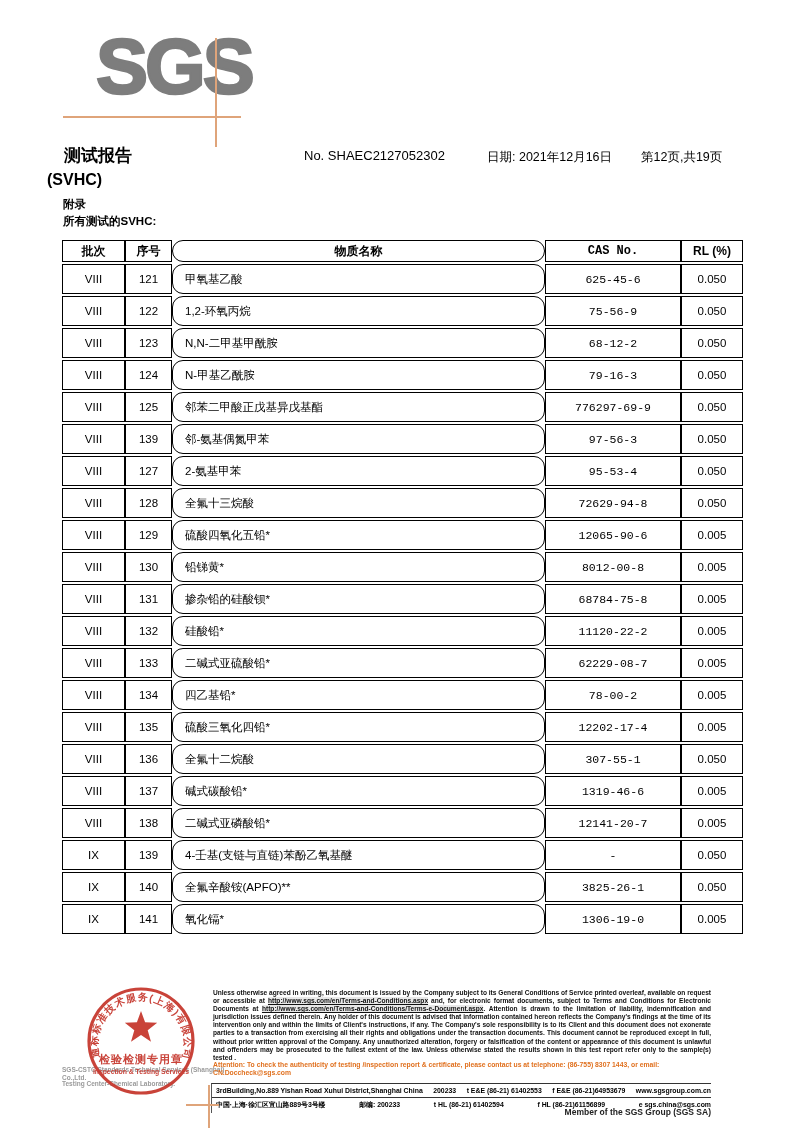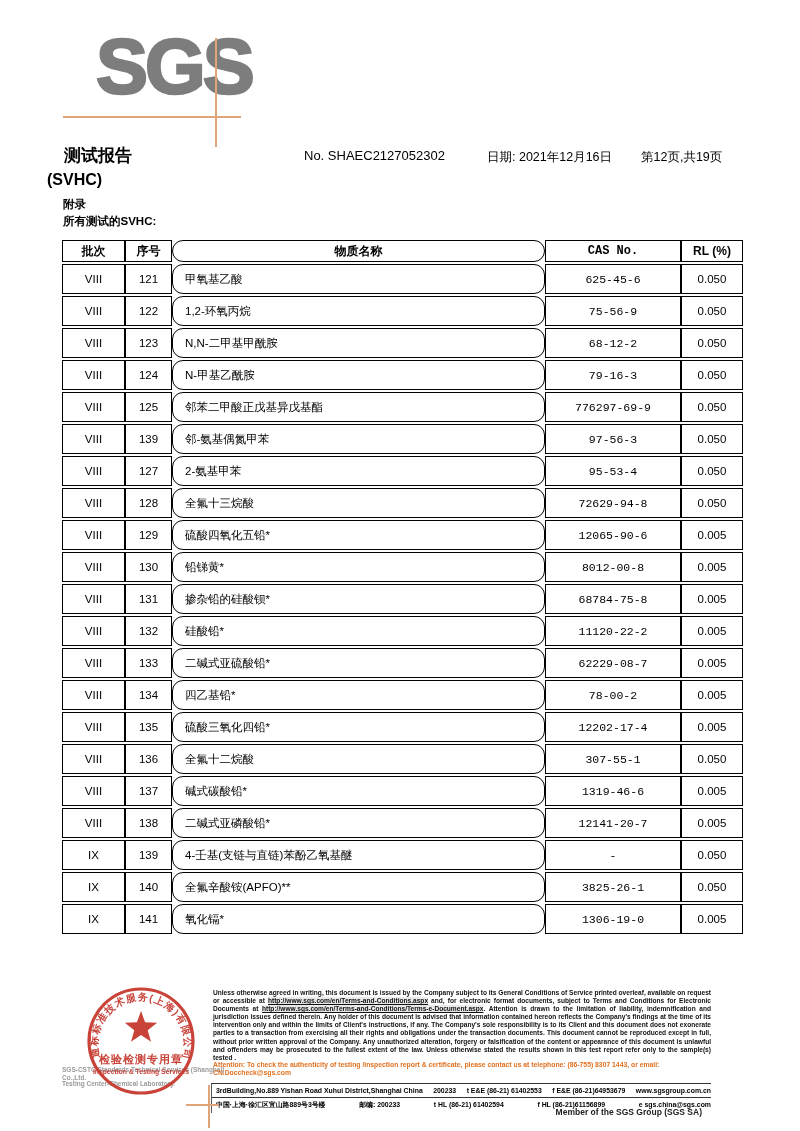--- a/index.html
+++ b/index.html
@@ -68,21 +68,21 @@
     position: absolute; left: 211px; top: 1083px; width: 500px;
     border-top: 1px solid #333; border-left: 1px solid #555;
   }
   .addr-row {
     display: flex; justify-content: space-between; align-items: baseline;
     padding: 2.5px 0 3px 4px;
     font-size: 6.9px; font-weight: bold; white-space: nowrap;
   }
   .addr-row-1 { border-bottom: 1px solid #333; }
   .member-line {
-    position: absolute; left: 205px; top: 1107px; width: 497px;
+    position: absolute; left: 214px; top: 1107px; width: 497px;
     text-align: right; font-size: 8.5px; font-weight: bold; color: #222;
   }
   .stamp-company-1 {
     position: absolute; left: 62px; top: 1066px; width: 175px;
     font-size: 6.5px; font-weight: bold; color: #9a9a9a; line-height: 7.5px;
   }
   .stamp-company-2 {
     position: absolute; left: 62px; top: 1080px; width: 150px;
     font-size: 6.5px; font-weight: bold; color: #9a9a9a;
   }

